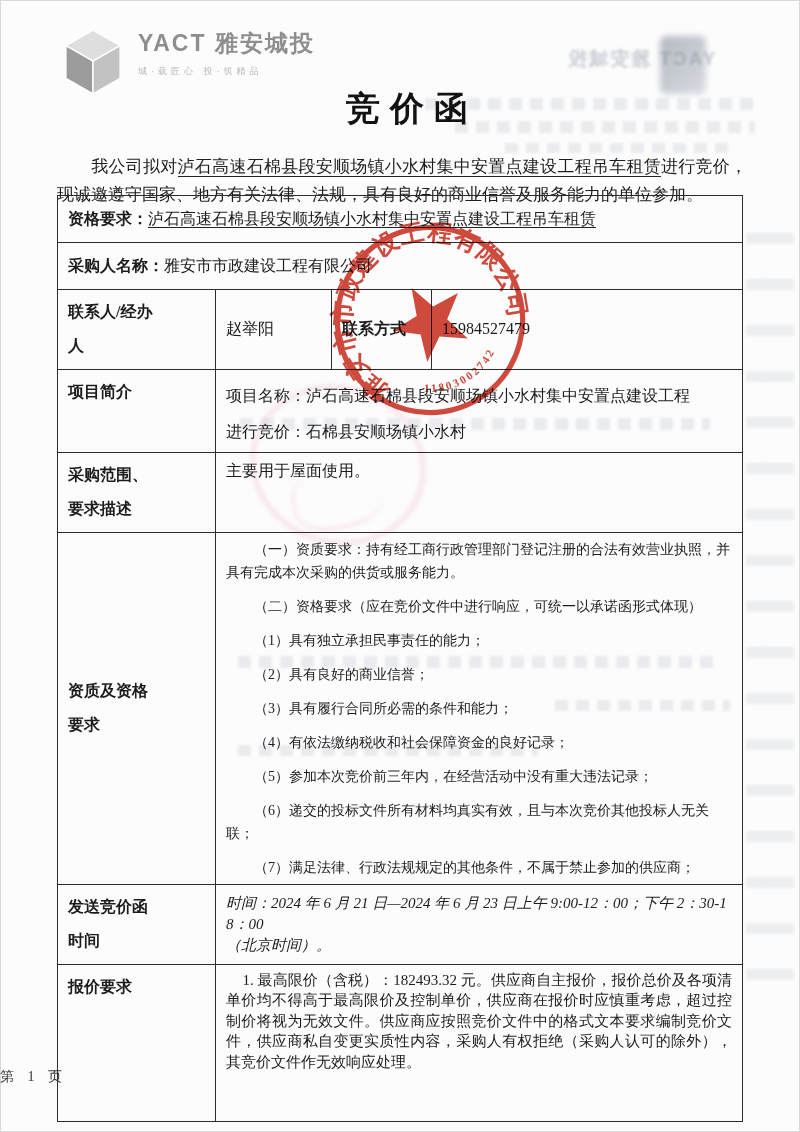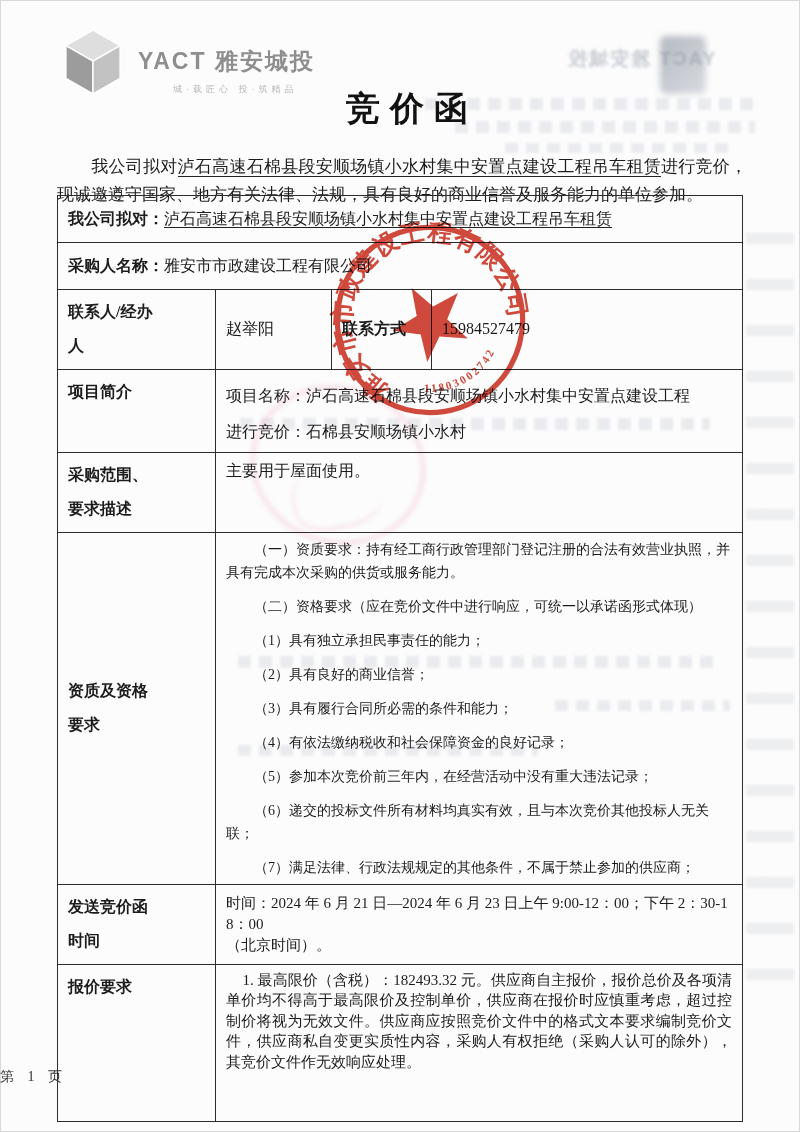--- a/index.html
+++ b/index.html
@@ -5,25 +5,25 @@
   html,body{margin:0;padding:0;}
   body{
     width:800px;height:1132px;position:relative;overflow:hidden;
     background:#fcfcfc;
     font-family:"Liberation Serif","DejaVu Serif",serif;
     color:#1d1d1d;
   }
   .page-frame{position:absolute;inset:0;border:1px solid #d9d9d9;pointer-events:none;}
 
   
-  .logo{position:absolute;left:62px;top:28px;display:flex;align-items:flex-end;gap:14px;}
+  .logo{position:absolute;left:62px;top:28px;display:flex;align-items:flex-start;gap:14px;}
   .logo .cube{width:62px;height:68px;}
   .brand{font-family:"Liberation Sans","DejaVu Sans",sans-serif;}
   .brand .name{font-size:23px;font-weight:bold;color:#8e8e8e;letter-spacing:2px;}
-  .brand .tagline{font-size:9px;color:#b7b7b7;letter-spacing:4px;margin-top:6px;margin-left:35px;}
+  .brand .tagline{font-size:9px;color:#b7b7b7;letter-spacing:4px;margin-top:6px;}
 
   .doc-title{position:absolute;left:12px;top:86px;width:100%;text-align:center;
     font-size:34px;font-weight:bold;letter-spacing:10px;color:#121212;}
 
   
   .intro{position:absolute;left:57px;top:136px;width:690px;
     font-size:17px;line-height:28px;text-align:justify;}
   .intro .indent{display:inline-block;width:2em;}
   .u{border-bottom:1.5px solid #222;}
 
@@ -42,21 +42,21 @@
   tr.r7 td{height:336px;}
   tr.r8 td{height:46px;}
   tr.r9 td{height:146px;vertical-align:top;}
 
   tr.r4 .content p{margin:6px 0 0;line-height:30px;}
   tr.r5 .content{padding-top:8px;}
   tr.r6 .content p{margin:0;line-height:25px;}
   td.qual{vertical-align:middle;padding:8px 6px 4px 6px;}
   td.qual p{margin:0 0 11px;text-indent:2em;font-size:14px;line-height:23px;}
   td.qual p:last-child{margin-bottom:0;}
-  tr.r8 .content p{margin:0;line-height:21px;font-size:15px;}
+  tr.r8 .content p{margin:0;line-height:21px;font-size:15px;font-style:italic;}
   td.quote{padding:5px 8px;}
   td.quote p{margin:0;font-size:15px;line-height:20.5px;text-indent:1.1em;text-align:justify;}
 
   
   .footer{position:absolute;left:0;top:1068px;width:100%;
     font-size:14px;letter-spacing:5px;color:#333;}
 
   
   .seal{position:absolute;left:326px;top:216px;width:208px;height:208px;
     transform:rotate(-30deg);opacity:.92;mix-blend-mode:multiply;pointer-events:none;}
@@ -115,21 +115,21 @@
 
 <table class="bid">
   <colgroup>
       <col class="c1">
       <col class="c2">
       <col class="c3">
       <col>
     </colgroup>
   <tbody>
       <tr class="r1">
-    <td colspan="4"><span class="lbl">我公司拟对：</span><span class="u">泸石高速石棉县段安顺场镇小水村集中安置点建设工程吊车租赁</span></td>
+    <td colspan="4"><span class="lbl">资格要求：</span><span class="u">泸石高速石棉县段安顺场镇小水村集中安置点建设工程吊车租赁</span></td>
   </tr>
   <tr class="r2">
     <td colspan="4"><span class="lbl">采购人名称：</span><span>雅安市市政建设工程有限公司</span></td>
   </tr>
   <tr class="r3">
     <td><span class="lblwrap">联系人/经办人</span></td>
     <td>赵举阳</td>
     <td><span class="lbl">联系方式</span></td>
     <td>15984527479</td>
   </tr>

